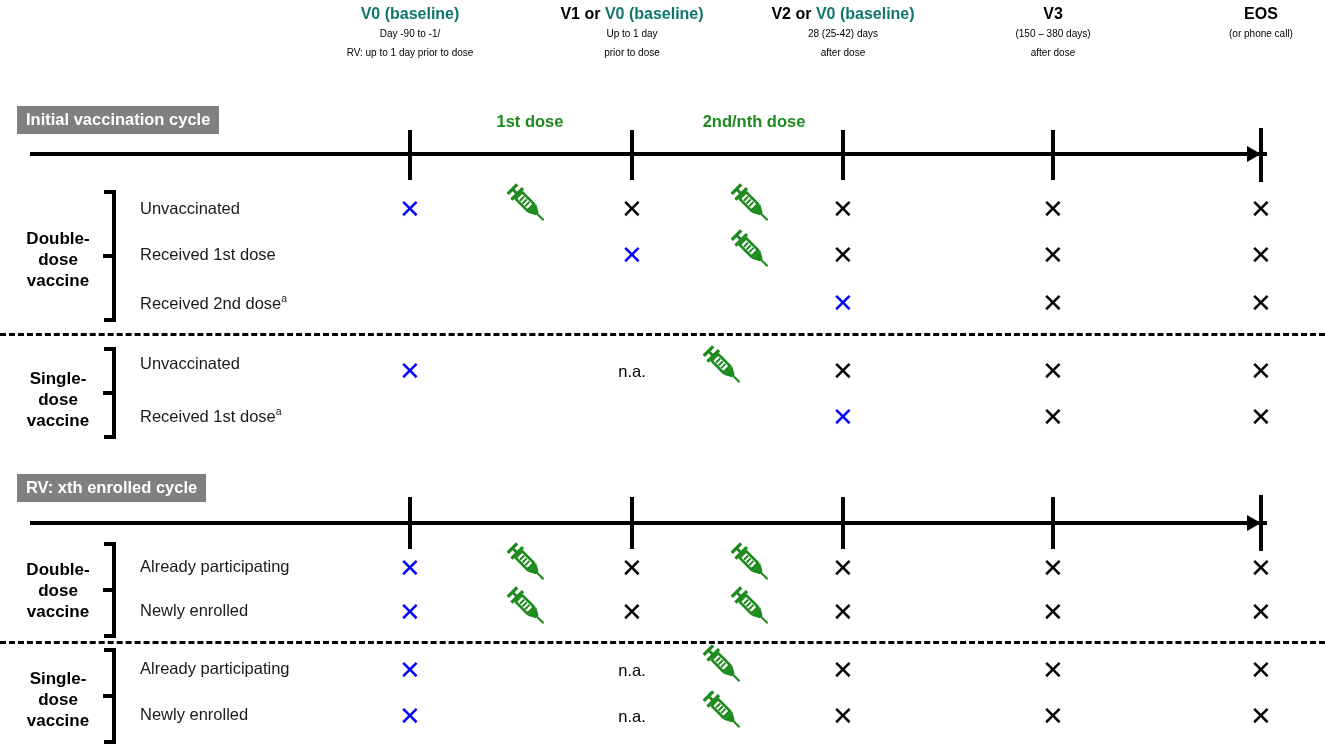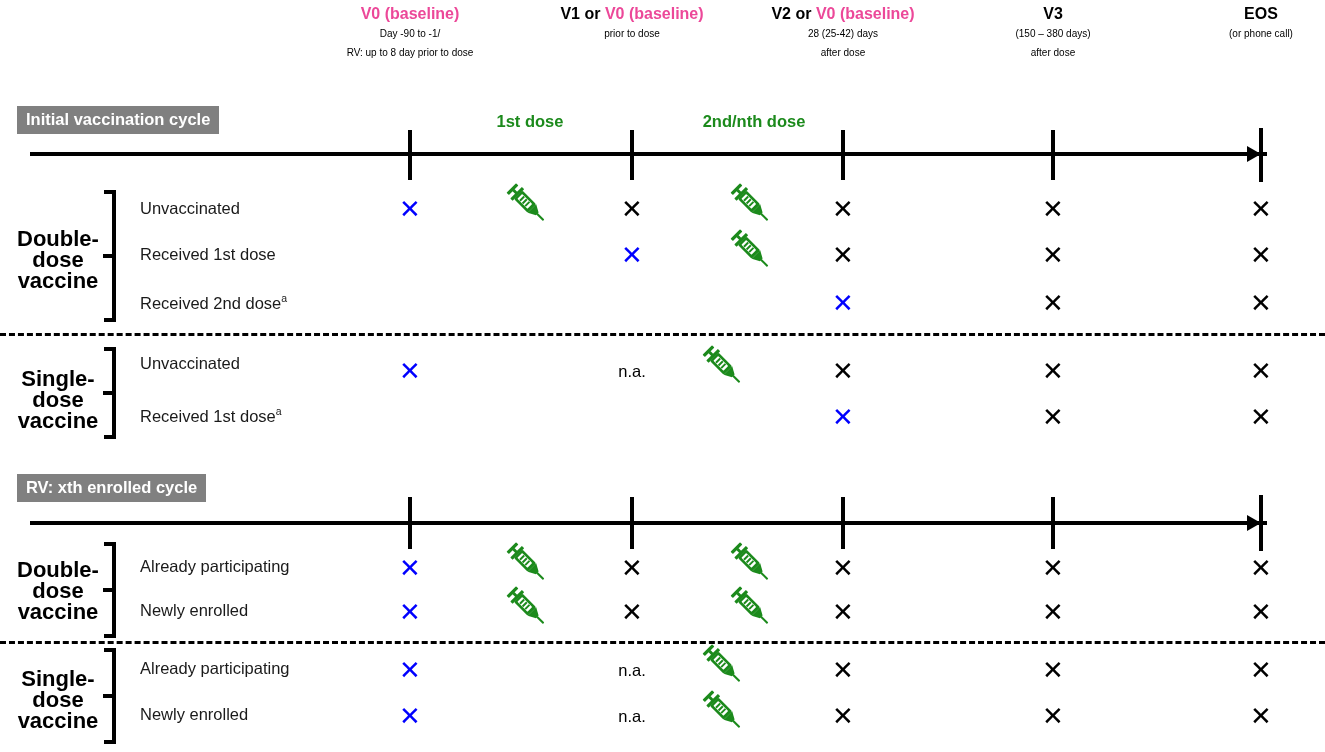--- a/index.html
+++ b/index.html
@@ -8,21 +8,21 @@
     font-family:"Liberation Sans","DejaVu Sans",sans-serif;
     color:#000000;
   }
 
   
   .colhead{
     position:absolute;top:4px;width:240px;text-align:center;
     font-size:15.5px;line-height:19.5px;
   }
   .colhead .ttl{font-weight:bold;font-size:16px;}
-  .blue{color:#ec4899;}
+  .blue{color:#0f766e;}
   .colhead .sub{font-weight:normal;font-size:10px;}
 
   
   .badge{
     position:absolute;background:#808080;color:#ffffff;font-weight:bold;
     font-size:16.5px;padding:4px 9px 5px 9px;white-space:nowrap;
     letter-spacing:0px;
   }
 
   
@@ -43,21 +43,21 @@
   .bracket{position:absolute;}
   .bracket .spine{position:absolute;left:8px;top:0;bottom:0;width:4px;background:#000;}
   .bracket .arm{position:absolute;left:0;width:12px;height:4px;background:#000;}
   .bracket .arm.top{top:0;}
   .bracket .arm.bot{bottom:0;}
   .bracket .arm.mid{top:50%;margin-top:-2px;left:-1px;width:10px;}
 
   
   .grouplabel{
     position:absolute;width:100px;text-align:center;font-weight:bold;
-    font-size:22px;line-height:21px;
+    font-size:17px;line-height:21px;
   }
 
   
   .rowlabel{
     position:absolute;font-size:16.5px;white-space:nowrap;color:#1a1a1a;
   }
   .rowlabel sup{font-size:10.5px;vertical-align:super;}
 
   
   .doselabel{
@@ -80,24 +80,25 @@
   .syr{position:absolute;width:48px;height:48px;margin-left:-24px;}
   .syr svg{display:block;width:48px;height:48px;}
 </style>
 </head>
 <body>
 
 <div id="col-headers">
     <div class="colhead" style="left: 290px;">
       <div class="ttl"><span class="blue">V0 (baseline)</span></div>
       <div class="sub">Day -90 to -1/</div>
-      <div class="sub">RV: up to 8 day prior to dose</div>
+      <div class="sub">RV: up to 1 day prior to dose</div>
     </div>
     <div class="colhead" style="left: 512px;">
       <div class="ttl"><span>V1 or </span><span class="blue">V0 (baseline)</span></div>
+      <div class="sub">Up to 1 day</div>
       <div class="sub">prior to dose</div>
     </div>
     <div class="colhead" style="left: 723px;">
       <div class="ttl"><span>V2 or </span><span class="blue">V0 (baseline)</span></div>
       <div class="sub">28 (25-42) days</div>
       <div class="sub">after dose</div>
     </div>
     <div class="colhead" style="left: 933px;">
       <div class="ttl"><span>V3</span></div>
       <div class="sub">(150 – 380 days)</div>

